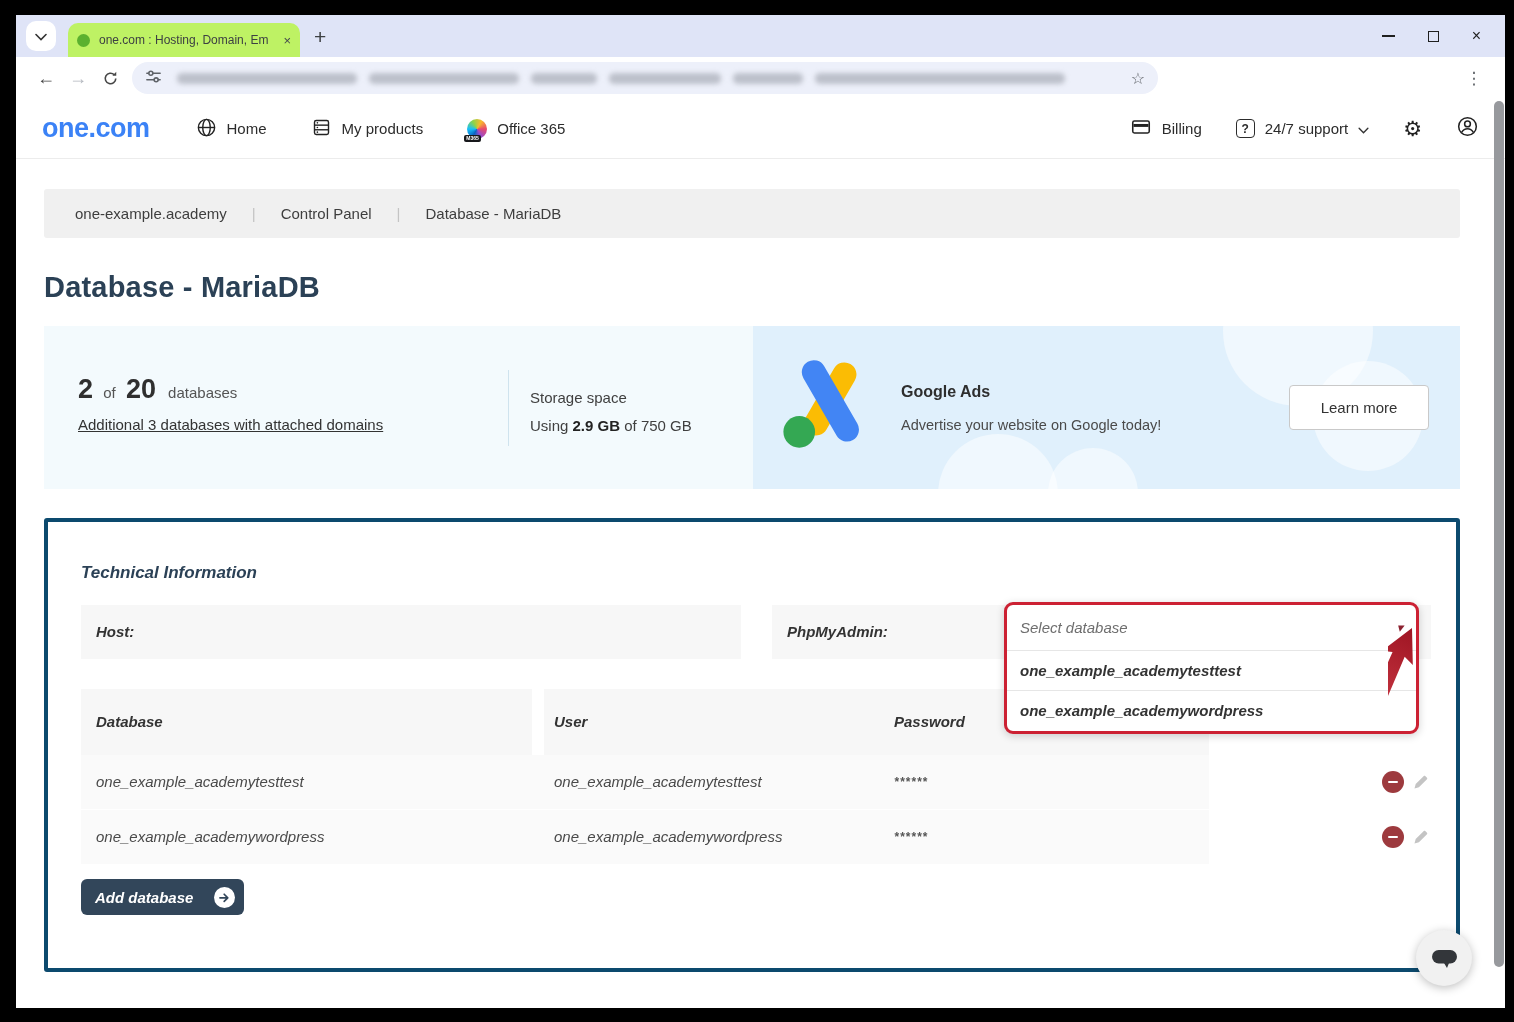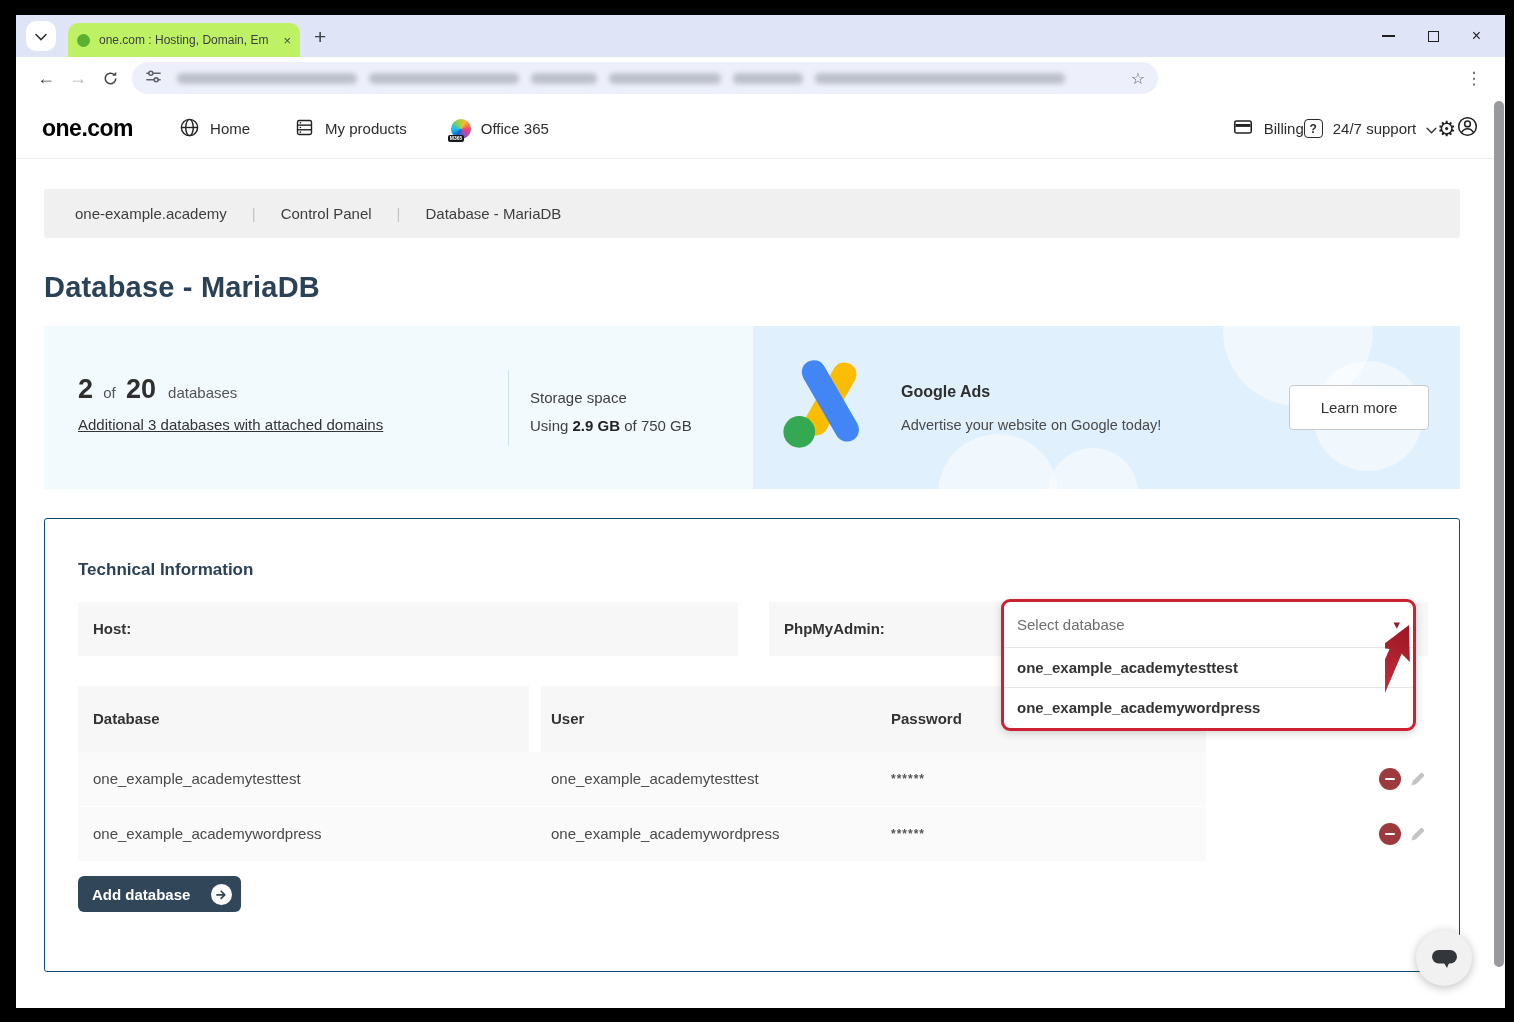--- a/index.html
+++ b/index.html
@@ -34,28 +34,28 @@
   .url-star { font-size:16px; color:#5f6368; margin-left:10px; }
   .kebab { margin-left:auto; margin-right:4px; font-size:17px; color:#5f6368; letter-spacing:0;
            width:26px; text-align:center; }
 
   
   .viewport { position:relative; height:909px; background:#fff; }
   .scroll-thumb { position:absolute; right:1px; top:2px; width:10px; height:866px; background:#97999d; border-radius:5px; z-index:40; }
 
   
   .site-header { height:60px; border-bottom:1px solid #ececec; display:flex; align-items:center; padding:0 26px; }
-  .logo { font-size:23px; font-weight:bold; letter-spacing:-0.5px; color:#000000; }
+  .logo { font-size:27px; font-weight:bold; letter-spacing:-0.5px; color:#3b82f6; }
   .main-nav { display:flex; align-items:center; gap:44px; margin-left:46px; }
   .nav-item { display:flex; align-items:center; gap:10px; font-size:15px; color:#2c2c2c; }
   .o365-icon { position:relative; width:20px; height:20px; border-radius:50%; flex:none;
                background:conic-gradient(from 210deg,#0a64c2,#17bffb,#8bd44a,#f8b92c,#e8486d,#9b4dca,#0a64c2); }
   .o365-badge { position:absolute; left:-3px; bottom:-3px; background:#17181b; color:#fff; font-size:5px;
                 font-weight:bold; padding:1px 2px; border-radius:2px; line-height:1; }
-  .hdr-right { margin-left:auto; display:flex; align-items:center; }
+  .hdr-right { margin-left:auto; display:flex; align-items:center; gap:34px; }
   .q-box { width:19px; height:19px; border:1.6px solid #2c2c2c; border-radius:4px; display:flex;
            align-items:center; justify-content:center; font-size:12px; font-weight:bold; color:#2c2c2c; }
   .gear-btn { font-size:21px; color:#222; line-height:1; }
 
   
   .page { width:1416px; margin:0 28px; }
   .breadcrumb { margin-top:30px; height:49px; background:#f0f0f0; border-radius:3px; display:flex;
                 align-items:center; padding:0 31px; font-size:15px; color:#3e3e3e; }
   .bc-sep { color:#c4c4c4; margin:0 25px; }
   h1.title { margin-top:33px; font-size:29px; font-weight:bold; color:#2b4156; letter-spacing:0.2px; }
@@ -73,21 +73,21 @@
   .storage-line b { color:#222; }
   .ads { flex:1; background:#e0f0fc; position:relative; overflow:hidden; }
   .cloud { position:absolute; background:rgba(255,255,255,0.5); border-radius:50%; }
   .ads-logo { position:absolute; left:28px; top:30px; }
   .ads-title { position:absolute; left:148px; top:57px; font-size:16px; font-weight:bold; color:#2e2e2e; }
   .ads-sub { position:absolute; left:148px; top:91px; font-size:14.5px; color:#4a4a4a; }
   .learn-btn { position:absolute; right:31px; top:59px; width:140px; height:45px; background:#fff;
                border:1px solid #c9c9c9; border-radius:4px; font-size:15px; color:#333;
                display:flex; align-items:center; justify-content:center; }
 
-  .card { position:relative; margin-top:29px; height:454px; background:#fff; border:1px solid #0c4a6e; border-radius:3px; }
+  .card { position:relative; margin-top:29px; height:454px; background:#fff; border:4px solid #0c4a6e; border-radius:3px;font-style:italic; }
   .card h2 { position:absolute; left:33px; top:41px; font-size:17px; font-weight:bold; color:#2b4156; }
   .grow { position:absolute; background:#f7f7f7; }
   .host-row { left:33px; top:83px; width:660px; height:54px; }
   .php-row  { left:724px; top:83px; width:659px; height:54px; }
   .row-lbl { position:absolute; left:15px; top:0; height:54px; line-height:54px; font-size:15px; font-weight:bold; color:#333; }
   .host-val { position:absolute; left:235px; top:0; height:54px; line-height:54px; font-size:15px; color:#3f3f3f; }
 
   .dropdown { position:absolute; left:956px; top:80px; width:415px; background:#fff;
               border:3px solid #cc2133; border-radius:9px; box-shadow:0 2px 8px rgba(0,0,0,0.18); z-index:5; overflow:hidden; }
   .dd-top { height:46px; display:flex; align-items:center; padding:0 13px; border-bottom:1px solid #e6e6e6; }

